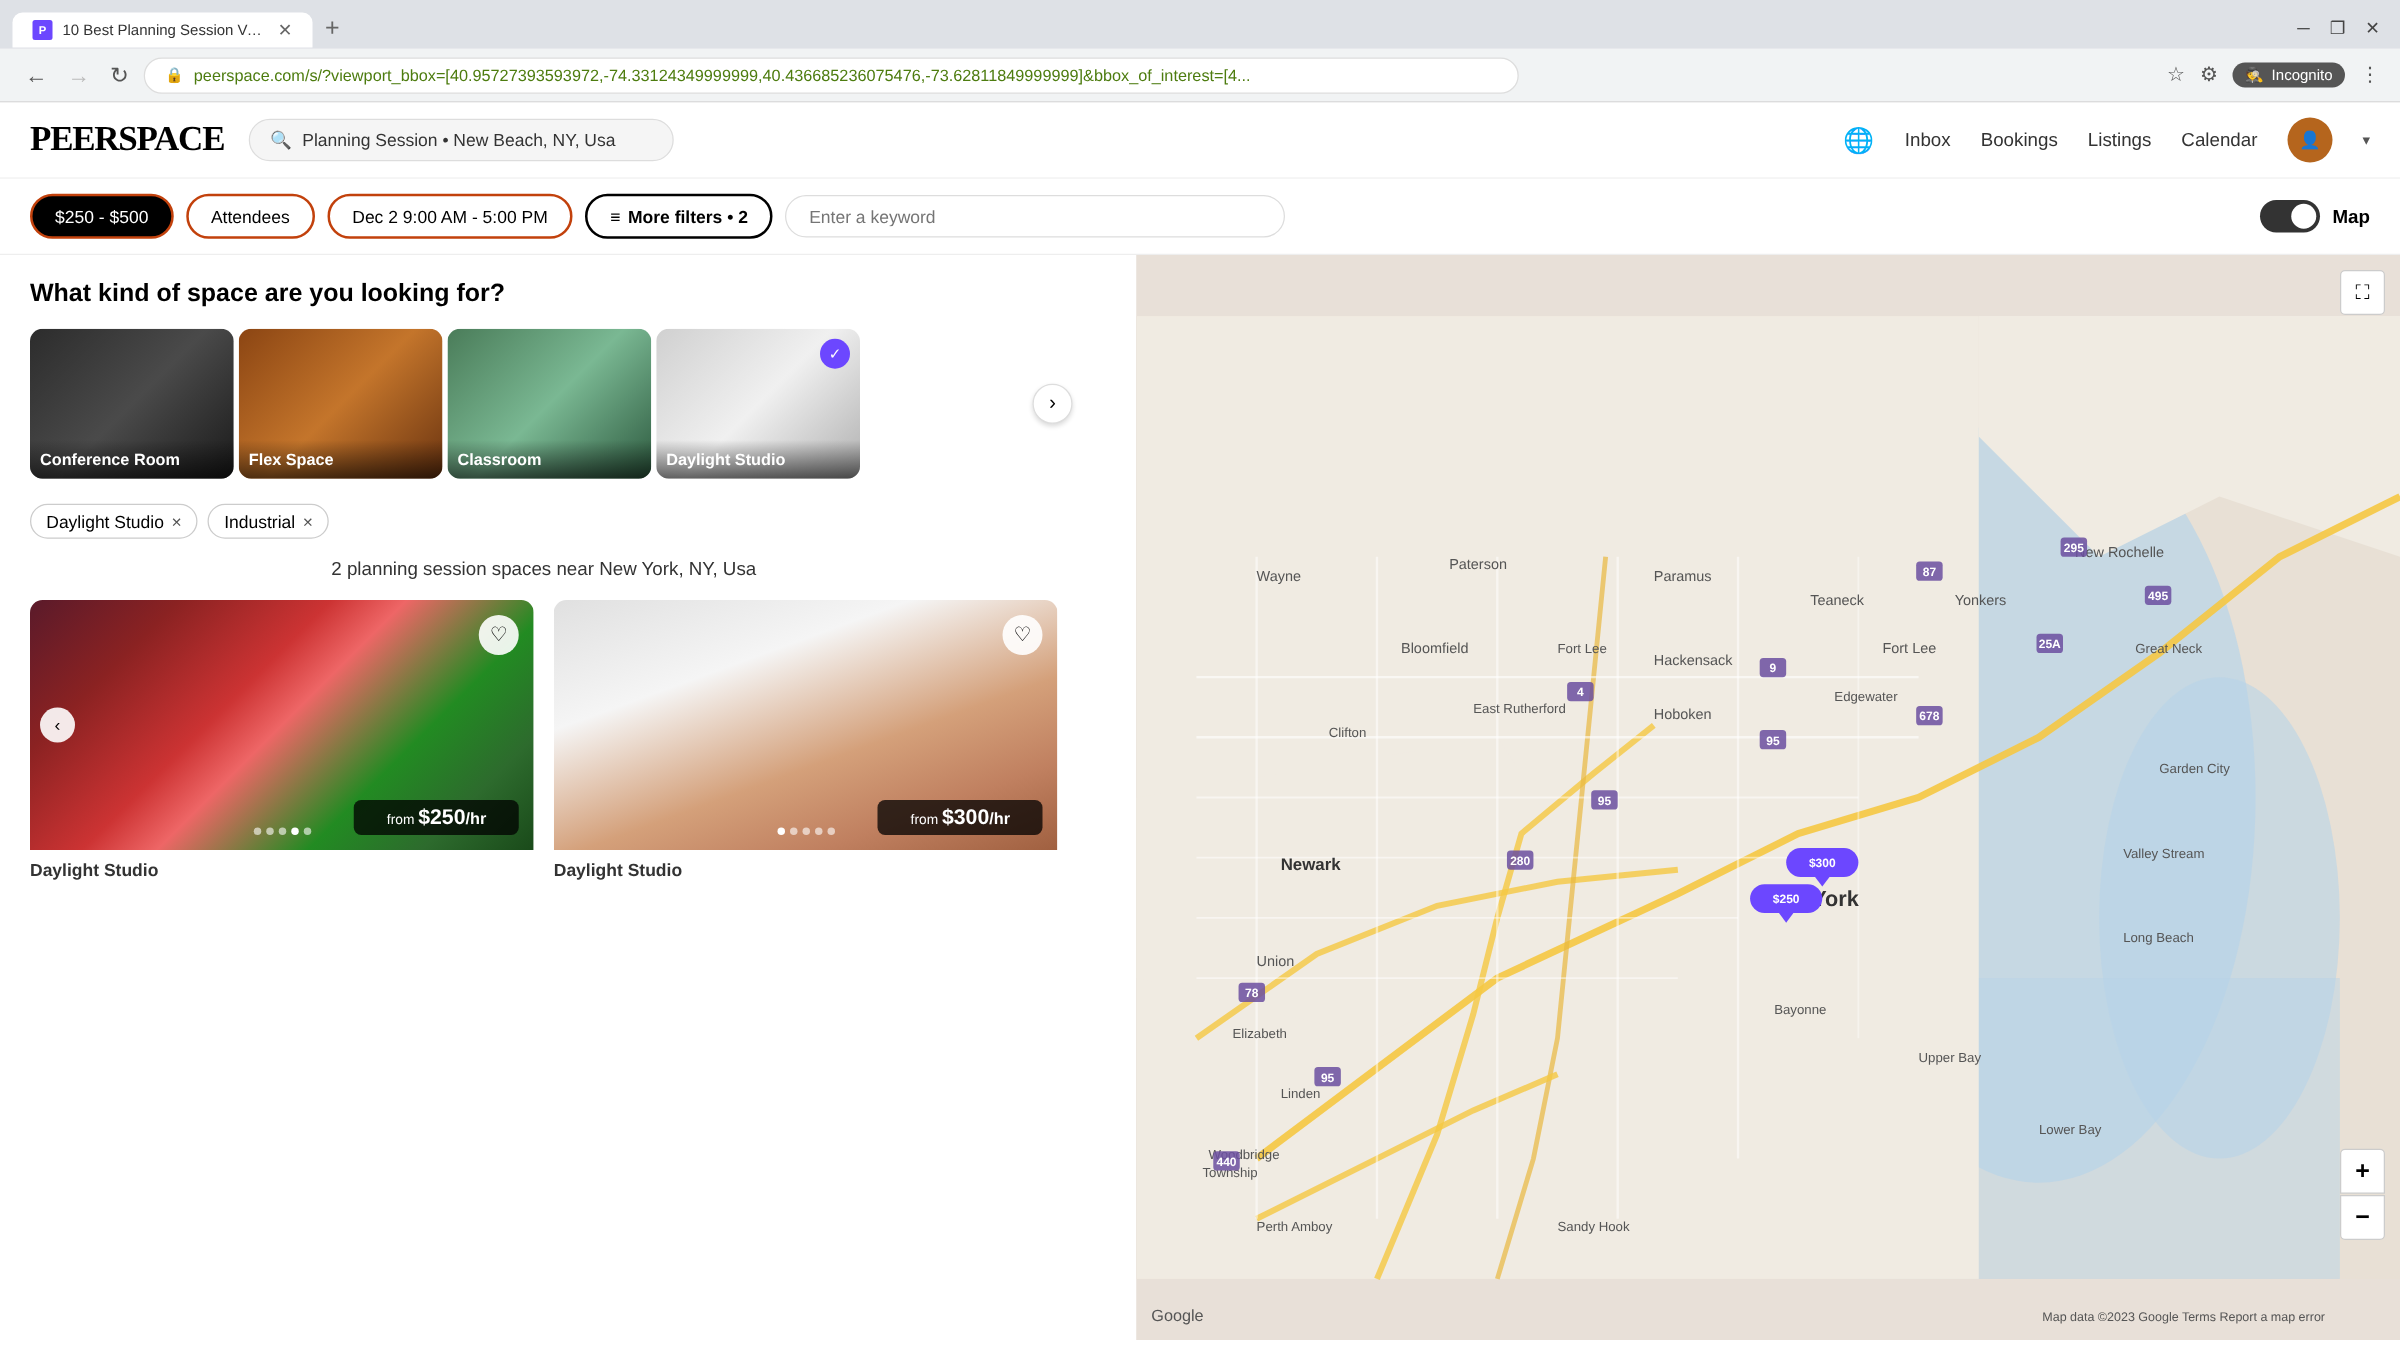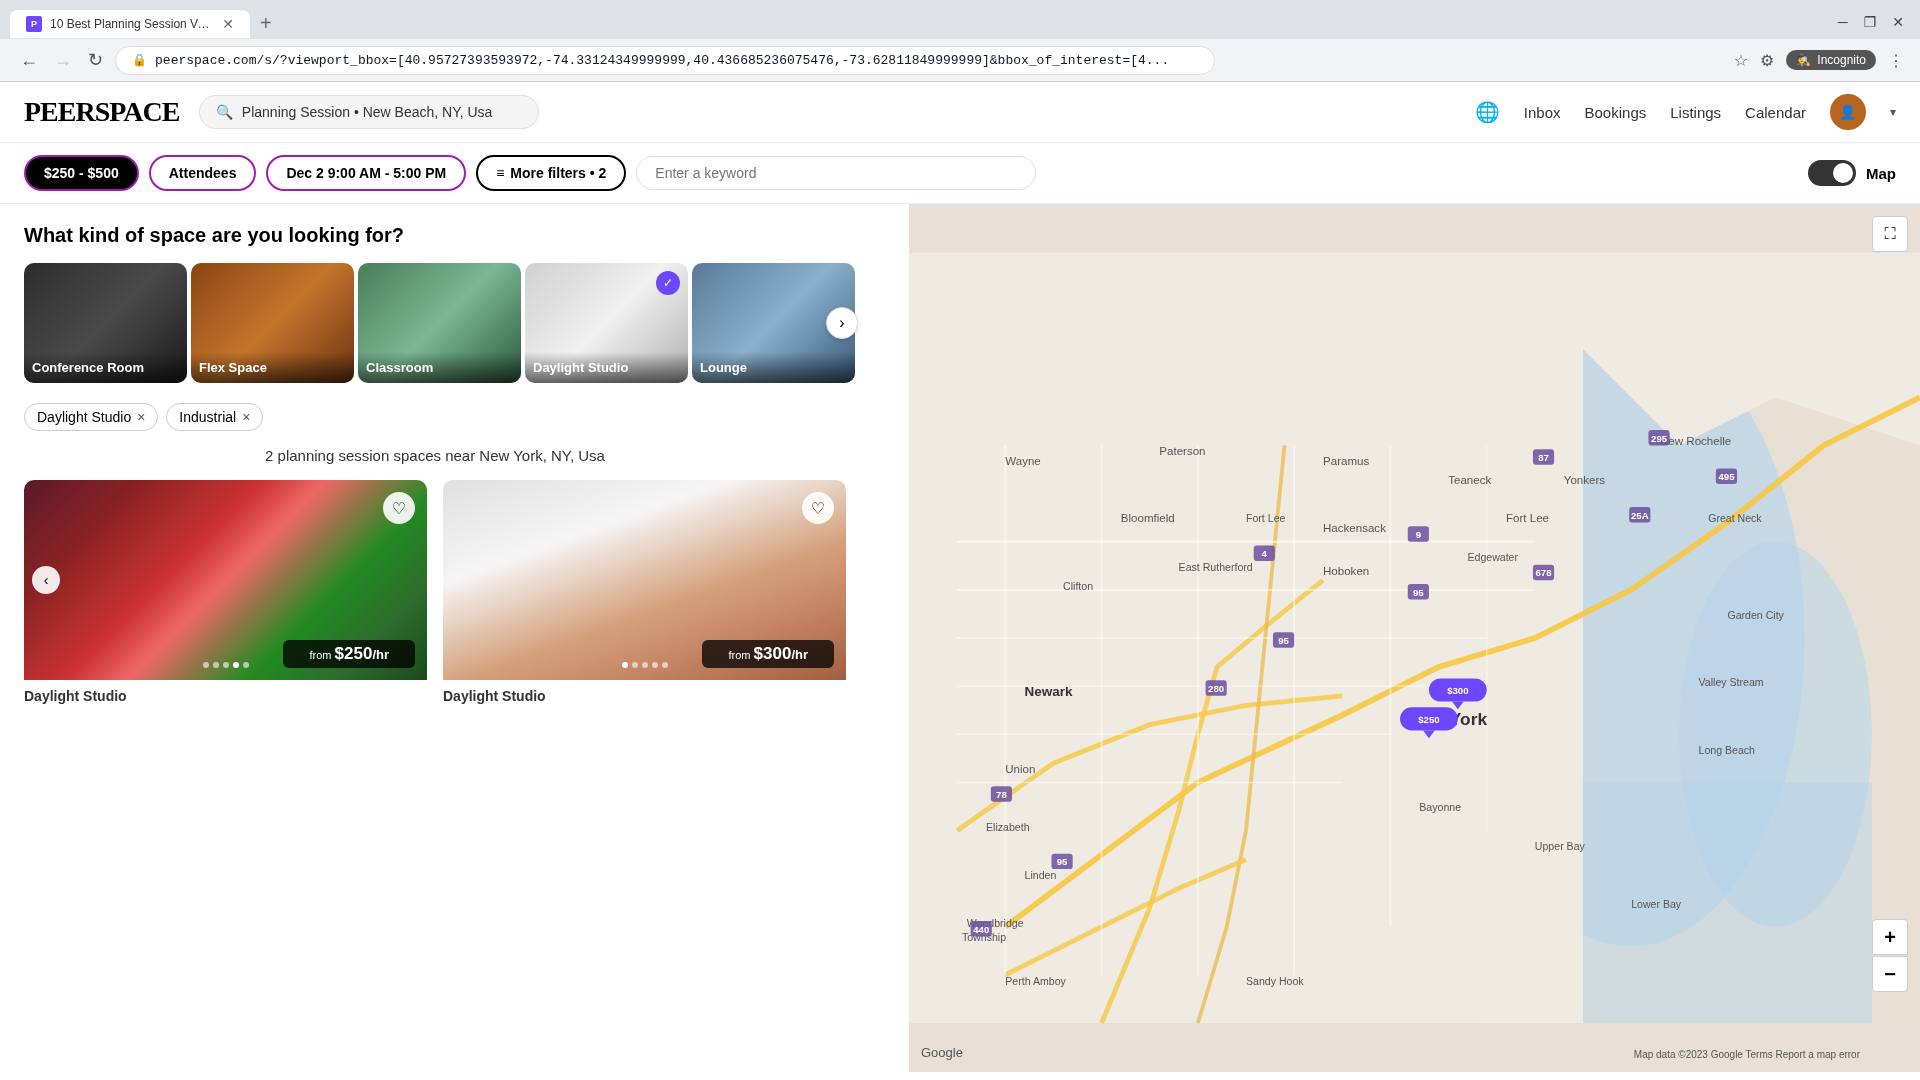--- a/index.html
+++ b/index.html
@@ -14,21 +14,21 @@
     .browser-tab .tab-close { color: #666; font-size: 14px; cursor: pointer; }
     .browser-tab-new { background: transparent; border: none; font-size: 20px; color: #666; padding: 4px 8px; cursor: pointer; }
     .browser-tab-controls { margin-left: auto; display: flex; align-items: center; gap: 16px; padding: 0 16px; padding-bottom: 4px; }
     .win-btn { font-size: 14px; color: #444; cursor: pointer; background: none; border: none; }
 
     .browser-address-bar { display: flex; align-items: center; padding: 6px 16px; gap: 8px; background: #f1f3f4; }
     .nav-btn { background: none; border: none; font-size: 18px; color: #555; cursor: pointer; padding: 4px; }
     .nav-btn:disabled { color: #bbb; }
     .address-input { flex: 1; background: #fff; border: 1px solid #ddd; border-radius: 20px; padding: 6px 16px; font-size: 13px; color: #333; display: flex; align-items: center; gap: 8px; max-width: 1100px; }
     .address-input .lock-icon { color: #666; font-size: 12px; }
-    .address-text { font-size: 13px; color: #0f172a; font-family: Liberation Mono, monospace; }
+    .address-text { font-size: 13px; color: #4d7c0f; }
     .browser-actions { margin-left: auto; display: flex; align-items: center; gap: 12px; }
     .browser-action-btn { background: none; border: none; font-size: 16px; cursor: pointer; color: #555; }
     .incognito-badge { background: #555; color: white; border-radius: 12px; padding: 3px 10px; font-size: 12px; display: flex; align-items: center; gap: 6px; }
 
     
     .app-wrapper { display: flex; flex-direction: column; height: calc(1080px - 90px); }
 
     
     .app-header { display: flex; align-items: center; padding: 12px 24px; border-bottom: 1px solid #eee; gap: 20px; background: #fff; }
     .logo { font-size: 28px; font-weight: 900; color: #000; letter-spacing: -1px; font-family: Liberation Serif, serif; }
@@ -36,21 +36,21 @@
     .header-search-icon { color: #666; font-size: 14px; }
     .header-search-text { font-size: 14px; color: #333; }
     .header-nav { margin-left: auto; display: flex; align-items: center; gap: 24px; }
     .header-nav-link { font-size: 15px; color: #333; text-decoration: none; cursor: pointer; }
     .globe-btn { background: none; border: none; font-size: 20px; cursor: pointer; color: #555; }
     .avatar { width: 36px; height: 36px; border-radius: 50%; background: #b5651d; display: flex; align-items: center; justify-content: center; color: white; font-size: 14px; cursor: pointer; }
     .avatar-caret { font-size: 12px; color: #555; cursor: pointer; }
 
     
     .filters-bar { display: flex; align-items: center; padding: 12px 24px; gap: 10px; border-bottom: 1px solid #eee; background: #fff; }
-    .filter-btn { border: 2px solid #a21caf; border-radius: 24px; padding: 8px 18px; font-size: 14px; font-weight: 700; background: #fff; cursor: pointer; white-space: nowrap; }
+    .filter-btn { border: 2px solid #c2410c; border-radius: 24px; padding: 8px 18px; font-size: 14px; font-weight: 400; background: #fff; cursor: pointer; white-space: nowrap; }
     .filter-btn.filled { background: #000; color: #fff; }
     .filter-dividers-btn { display: flex; align-items: center; gap: 6px; border: 2px solid #000; border-radius: 24px; padding: 8px 18px; font-size: 14px; font-weight: 600; background: #fff; cursor: pointer; }
     .filter-dividers-icon { font-size: 14px; }
     .keyword-input { flex: 1; border: 1px solid #ddd; border-radius: 24px; padding: 8px 18px; font-size: 14px; color: #999; outline: none; max-width: 400px; }
     .map-toggle { margin-left: auto; display: flex; align-items: center; gap: 10px; }
     .toggle-switch { width: 48px; height: 26px; background: #333; border-radius: 13px; position: relative; cursor: pointer; }
     .toggle-knob { width: 20px; height: 20px; background: #fff; border-radius: 50%; position: absolute; top: 3px; right: 3px; }
     .map-label { font-size: 15px; font-weight: 600; cursor: pointer; }
 
     
@@ -206,24 +206,20 @@
           <div style="width:100%;height:100%;" class="classroom-bg"></div>
           <div class="space-type-overlay">Classroom</div>
         </div>
 
         <div class="space-type-card">
           <div style="width:100%;height:100%;" class="daylight-bg"></div>
           <div class="space-type-check">✓</div>
           <div class="space-type-overlay">Daylight Studio</div>
         </div>
 
-        <div class="space-type-card">
-          <div style="width:100%;height:100%;" class="lounge-bg"></div>
-          <div class="space-type-overlay">Lounge</div>
-        </div>
 
         <div class="space-types-next">›</div>
       </div>
 
       <div class="active-filters">
         <div class="active-filter-tag">
           <span>Daylight Studio</span>
           <span class="remove-x">×</span>
         </div>
         <div class="active-filter-tag">

